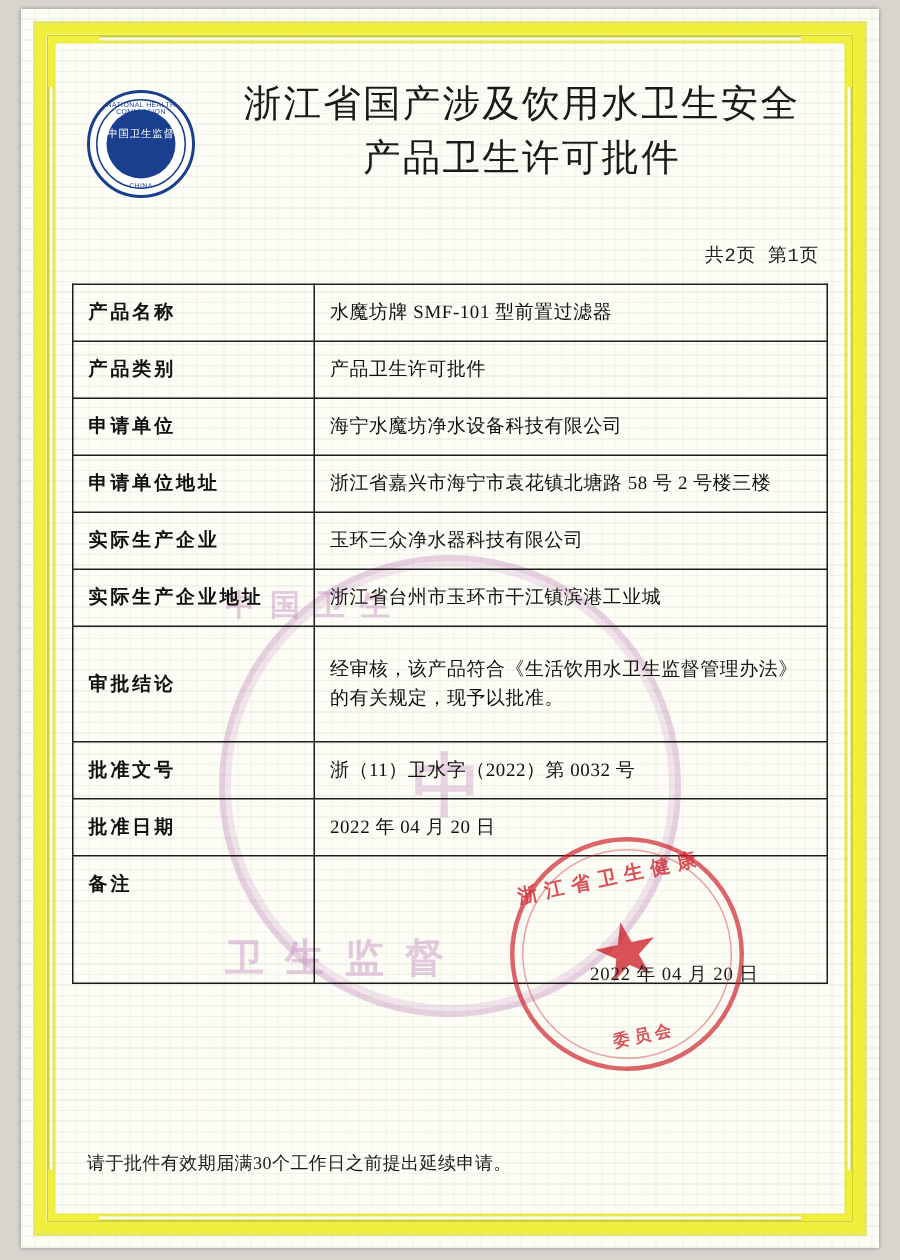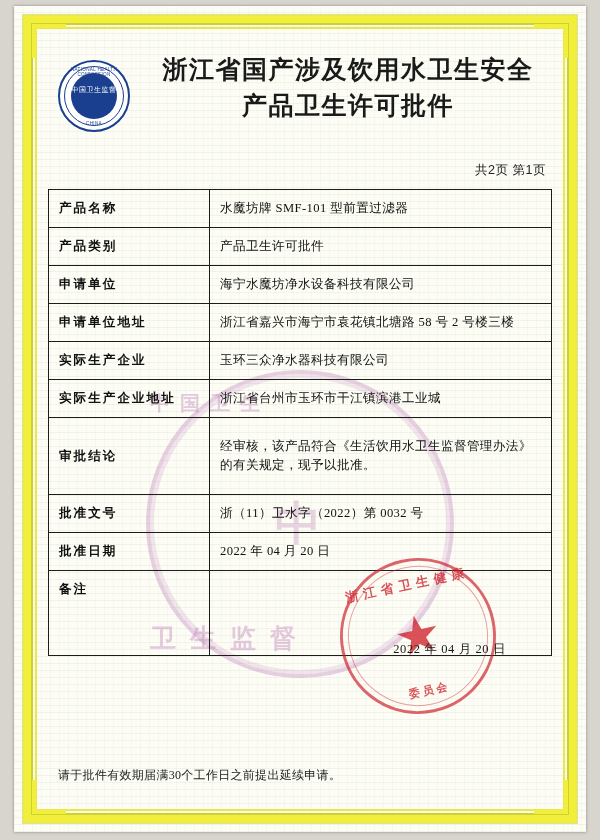--- a/index.html
+++ b/index.html
@@ -150,30 +150,30 @@
 
   .title-block {
     position: absolute;
     left: 96px;
     right: 0;
     top: 6px;
     text-align: center;
   }
   .title-line {
     font-family: "Liberation Serif", serif;
-    font-weight: bold;
+    font-weight: normal;
     font-size: 25px;
     letter-spacing: 1.5px;
     color: #1a1a1a;
     line-height: 36px;
   }
 
   .page-count {
     text-align: right;
-    font-family: Liberation Sans, sans-serif;
+    font-family: Liberation Mono, monospace;
     font-size: 12.5px;
     color: #222;
     margin: 6px 6px 10px 0;
     letter-spacing: 0.5px;
   }
 
   
   table.cert {
     width: 100%;
     border-collapse: collapse;

